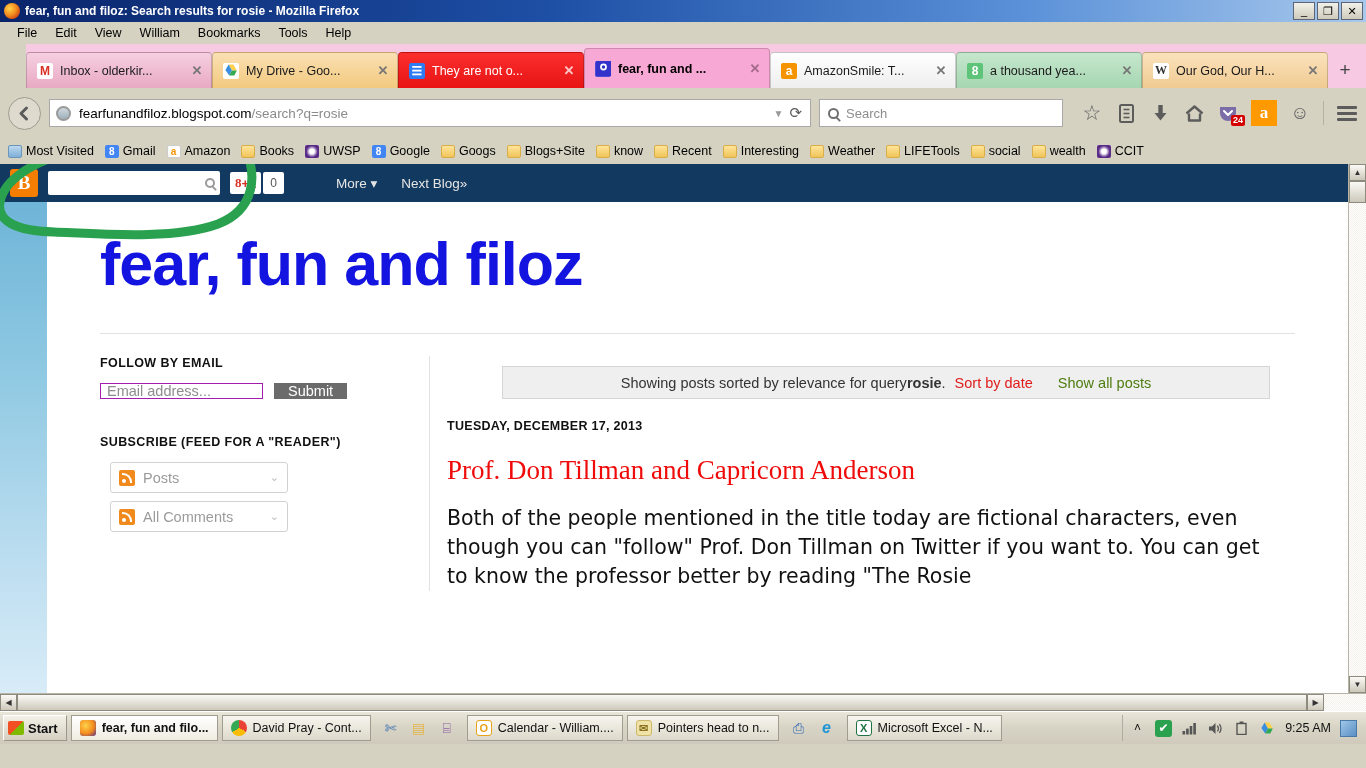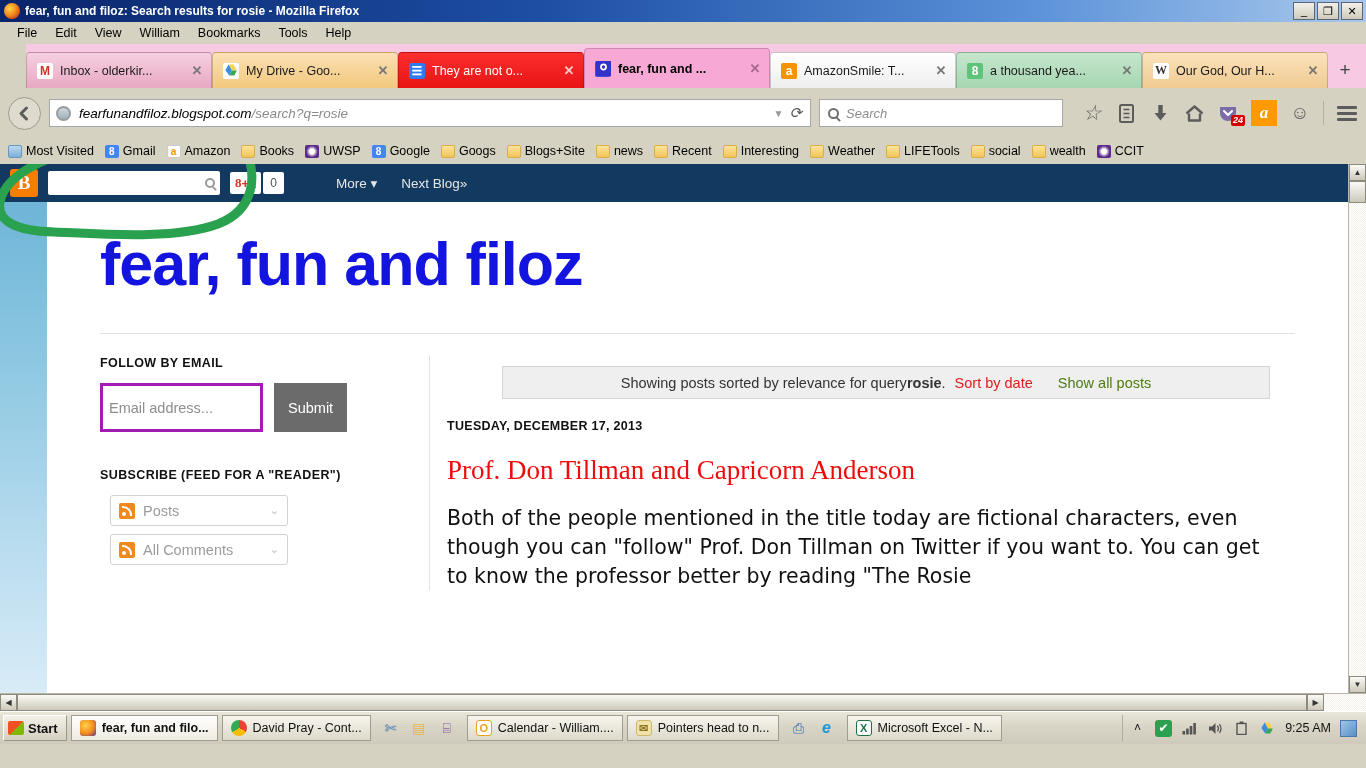--- a/index.html
+++ b/index.html
@@ -100,21 +100,20 @@
   .fi-g8    { background:#5ec47a; color:#fff; }
   .fi-wiki  { background:#fff; color:#333; font-family:"Liberation Serif",serif; }
 
   
   .navbar {
     height: 50px;
     background: #d6d2c2;
     display: flex; align-items: center;
     padding: 0 8px;
     gap: 8px;
-    font-style: italic;
   }
   .backbtn {
     width: 33px; height: 33px; border-radius: 50%;
     background: #dedace;
     border: 1px solid #9d9a8e;
     display: flex; align-items: center; justify-content: center;
     color: #5b5b5b; font-size: 19px; flex: none;
   }
   .urlbox {
     flex: 1 1 auto; height: 28px;
@@ -233,21 +232,21 @@
   .hrule { margin: 38px 53px 0 53px; border-top:1px solid #e2e2e2; }
 
   .cols { display:flex; padding-left:53px; padding-top:22px;gap:44px; }
   .sidebar { width: 285px; flex:none; padding-right: 20px; }
   .sb-h {
     font-size:12.5px; font-weight:bold; color:#111; letter-spacing:.4px;
     margin: 0 0 13px 0;
   }
   .emailrow { display:flex; gap: 11px; align-items:stretch; }
   .emailinput {
-    width:163px; height:49px; border:3px solid #a21caf; background:#fff;
+    width:163px; height:16px; border:1px solid #a21caf; background:#fff;
     font-size:14.5px; color:#8e8e8e; padding: 0 6px;
     display:flex; align-items:center;
   }
   .submitbtn {
     background:#6b6b6b; color:#fff; font-size:14.5px;
     padding: 0 14px; display:flex; align-items:center; border:none;
   }
   .sb-gap { height: 36px; }
   .feedsel {
     width:178px; height:31px; margin: 0 0 8px 10px;
@@ -524,21 +523,21 @@
   <div class="bm">
       <span class="ficon f-folder"></span>
       <span>Googs</span>
     </div>
   <div class="bm">
       <span class="ficon f-folder"></span>
       <span>Blogs+Site</span>
     </div>
   <div class="bm">
       <span class="ficon f-folder"></span>
-      <span>news</span>
+      <span>know</span>
     </div>
   <div class="bm">
       <span class="ficon f-folder"></span>
       <span>Recent</span>
     </div>
   <div class="bm">
       <span class="ficon f-folder"></span>
       <span>Interesting</span>
     </div>
   <div class="bm">

